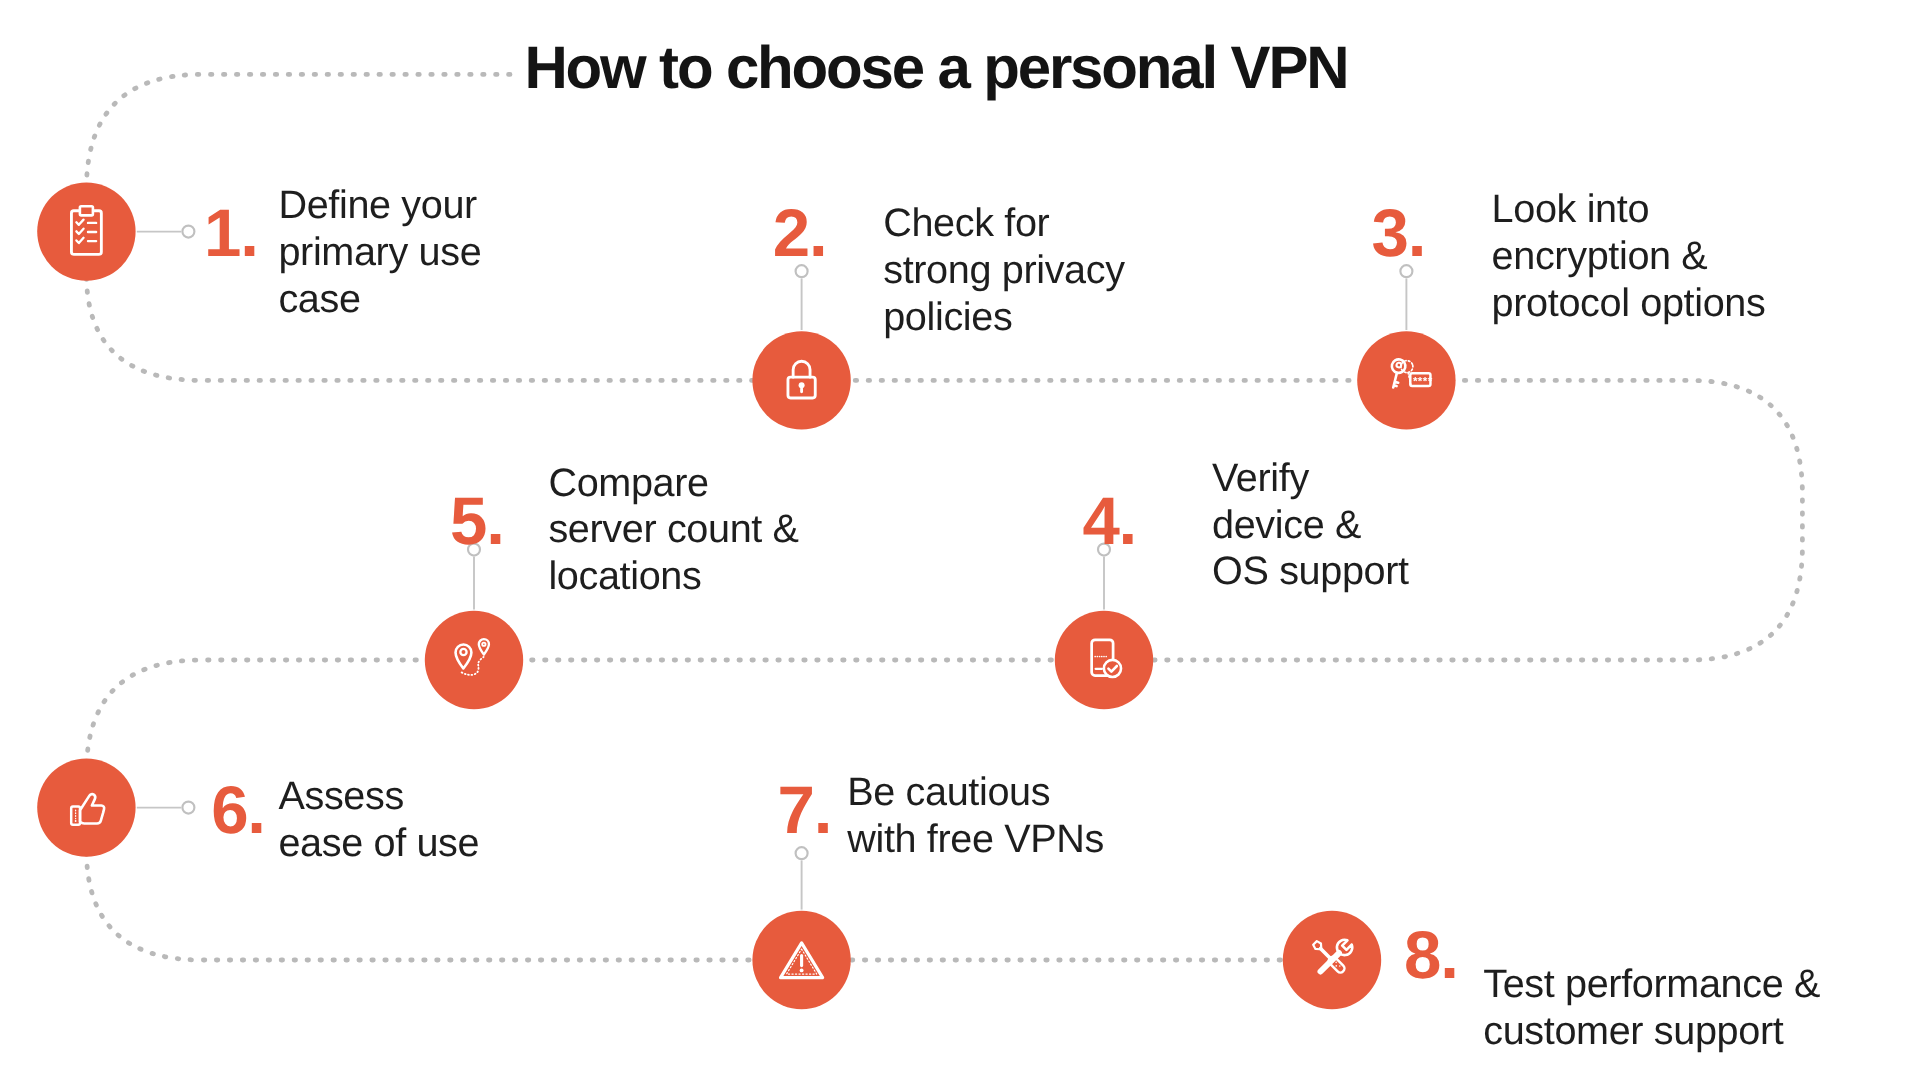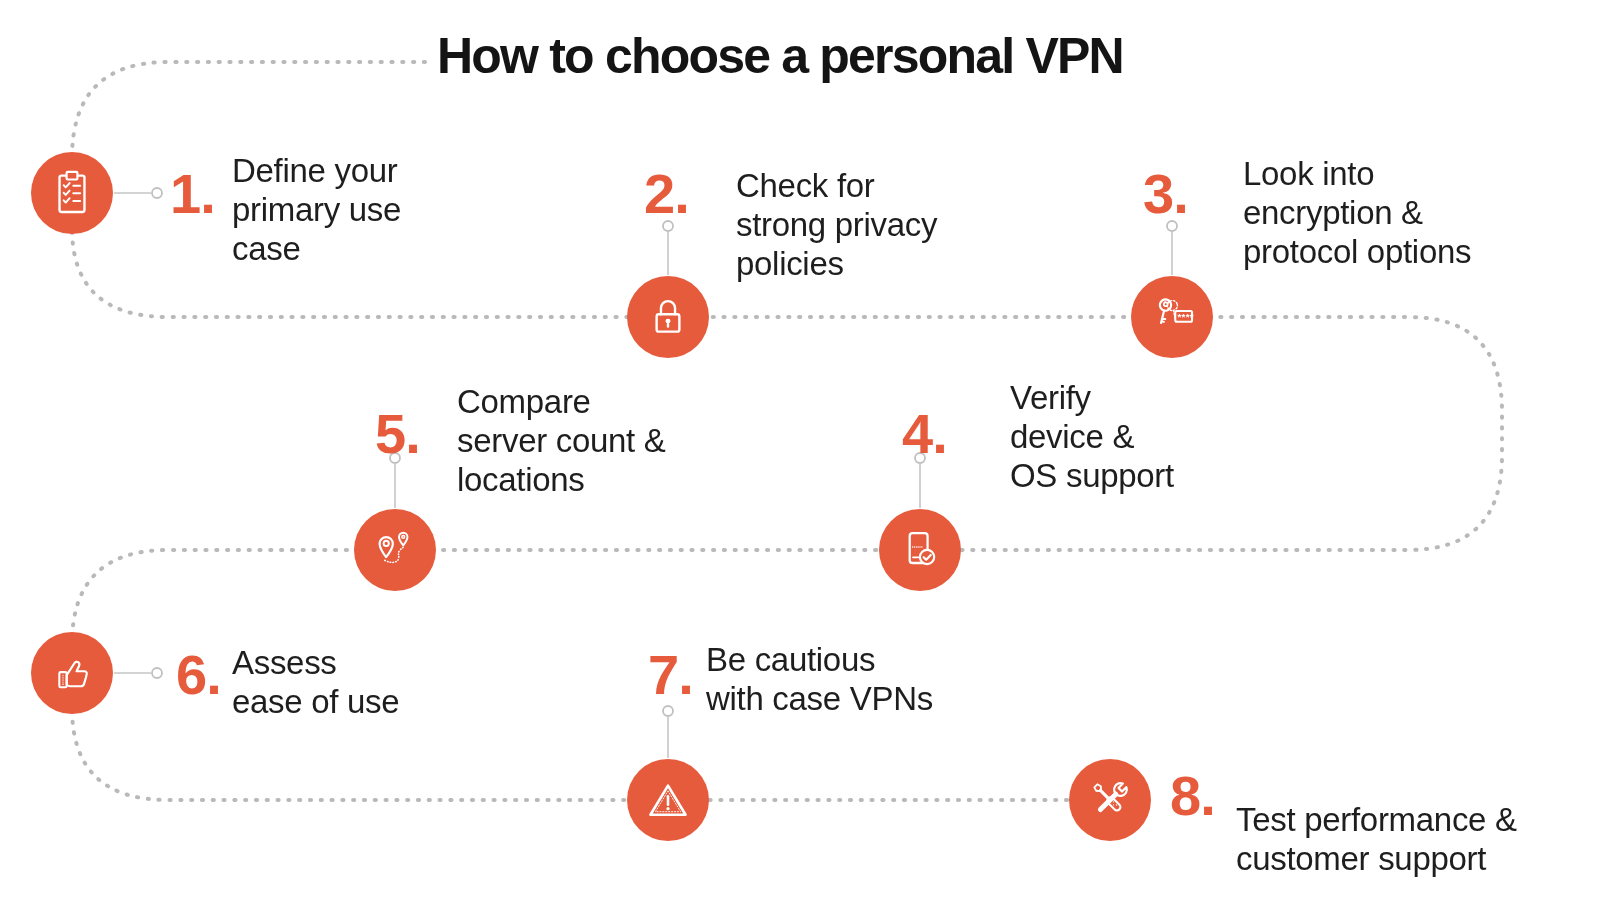--- a/index.html
+++ b/index.html
@@ -178,21 +178,21 @@
     <div class="badge b7">
       <svg viewBox="0 0 48 48" fill="none" stroke="#ffffff" stroke-linecap="round" stroke-linejoin="round">
         <path d="M24 10.8 L40.2 37.6 H7.8 Z" stroke-width="2.4"></path>
         <path d="M24 15.6 L35.6 34.8 H12.4 Z" stroke-width="0.9" stroke-dasharray="1 1.7"></path>
         <path d="M24 20.5 V28.3" stroke-width="2.4"></path>
         <circle cx="24" cy="32" r="1.5" fill="#ffffff" stroke="none"></circle>
       </svg>
     </div>
     <div class="num n7">7.</div>
     <div class="label t7">Be cautious
-with case VPNs</div>
+with free VPNs</div>
   </div>
 
   <div>
     <div class="badge b8">
       <svg viewBox="0 0 48 48" fill="none" stroke="#ffffff" stroke-linecap="round" stroke-linejoin="round">
         <g transform="rotate(45 24 24)">
           <path d="M21.7 4.9 A5.9 5.9 0 1 0 26.3 4.9 L26.3 10.6 L21.7 10.6 Z" stroke-width="2"></path>
           <path d="M24 16.4 V36.5" stroke-width="4.6"></path>
         </g>
         <g transform="rotate(-45 24 24)">

